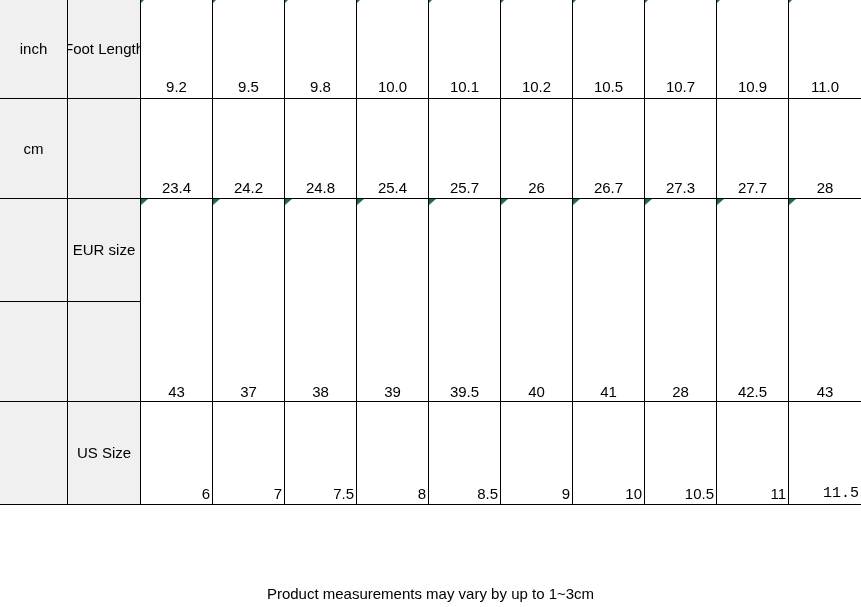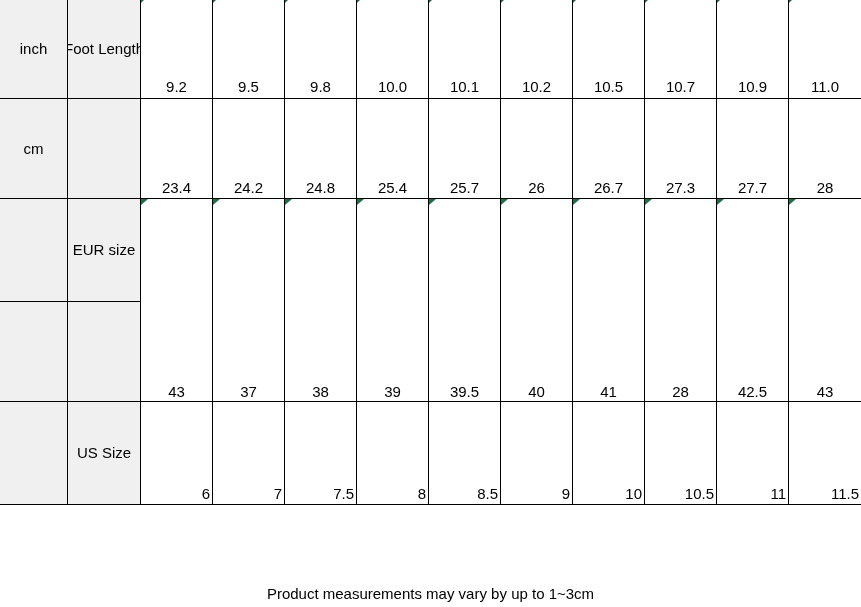--- a/index.html
+++ b/index.html
@@ -211,18 +211,18 @@
       </div>
       <div class="cell value v-us" style="grid-area: 5 / 9;">
         <span>10</span>
       </div>
       <div class="cell value v-us" style="grid-area: 5 / 10;">
         <span>10.5</span>
       </div>
       <div class="cell value v-us" style="grid-area: 5 / 11;">
         <span>11</span>
       </div>
-      <div class="cell value v-us no-right" style="grid-area: 5 / 12;">
+      <div class="cell value v-us no-right" style="grid-area: 5 / 12; font-family: Liberation Mono, monospace;">
         <span>11.5</span>
       </div>
     </div>
   <div class="caption">Product measurements may vary by up to 1~3cm</div>
 </div>
 
 </body></html>

